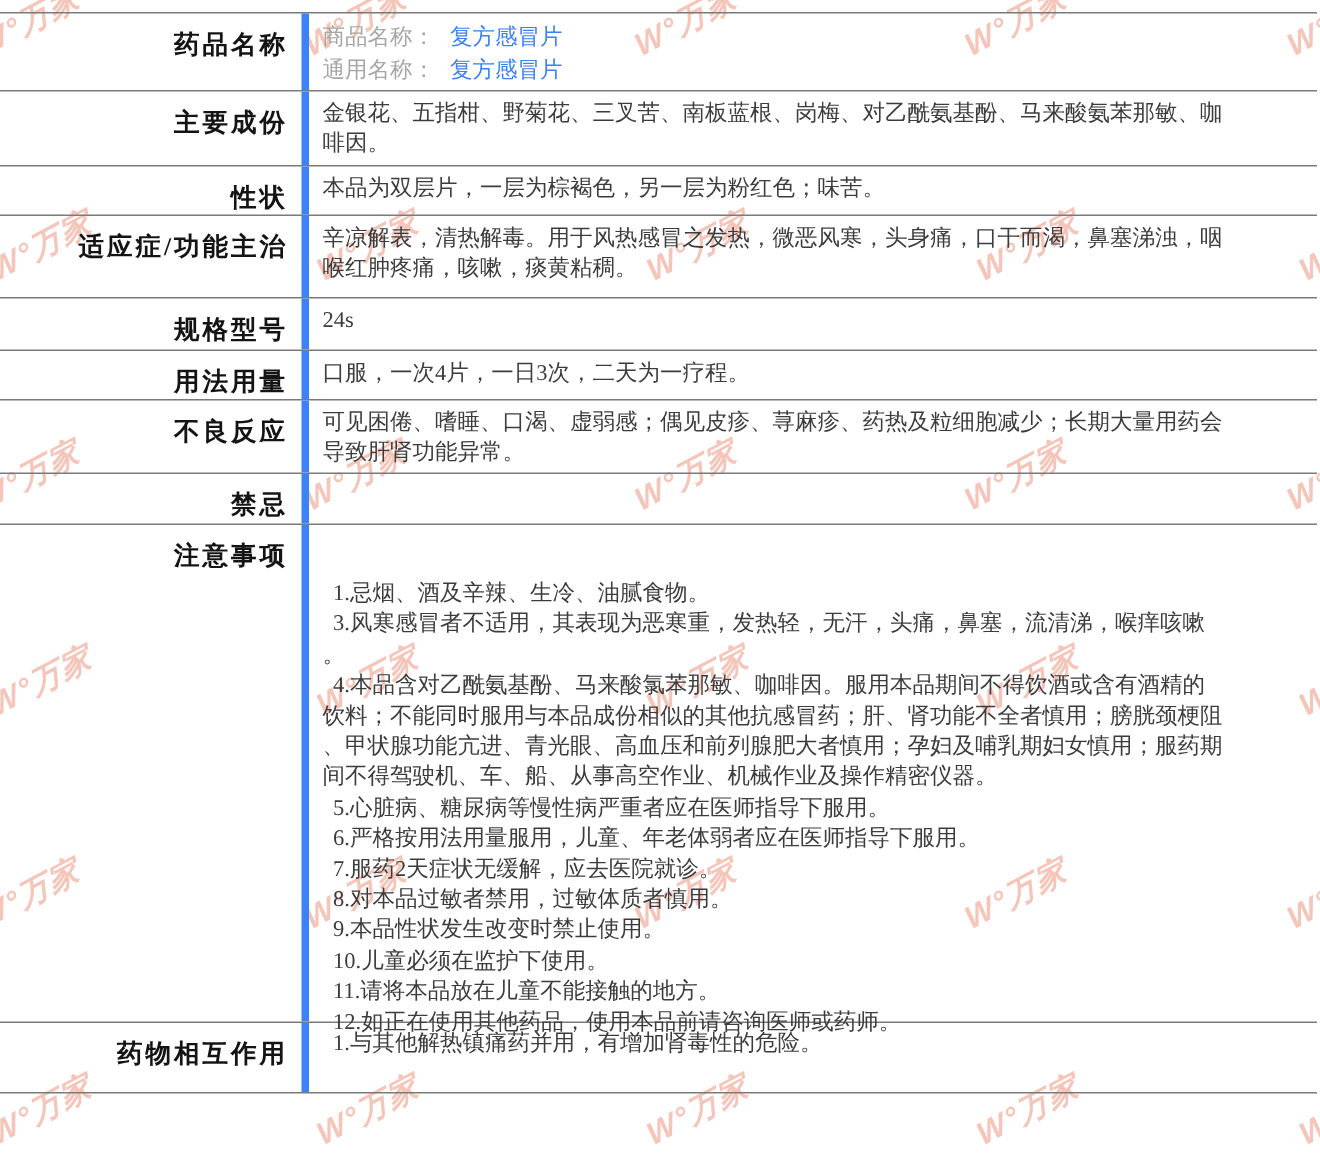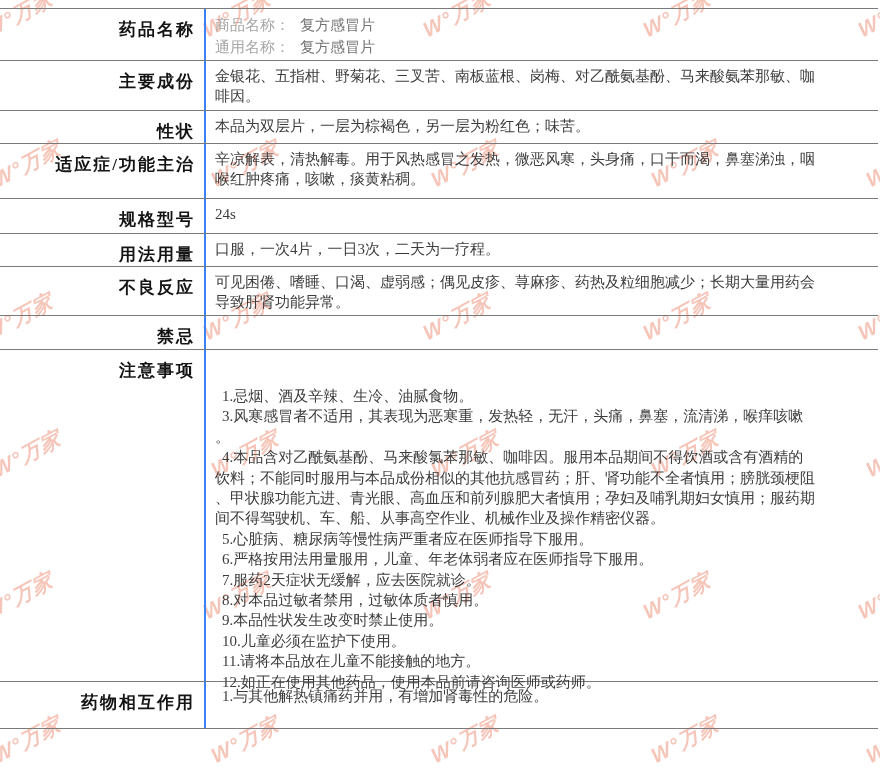--- a/index.html
+++ b/index.html
@@ -20,34 +20,34 @@
   }
 
   
   .info-table {
     position:absolute; left:0; top:8px; width:878px; z-index:1;
     border-top:1px solid #7a7a7a;
   }
   .row { display:flex; box-sizing:border-box; border-bottom:1px solid #7a7a7a; }
   .label-cell {
     width:206px; flex:0 0 206px; box-sizing:border-box;
-    border-right:2px solid #3b82f6; padding-top:9px;
+    border-right:5px solid #3b82f6; padding-top:9px;
   }
   .label-text {
     width:140px; margin-left:auto; margin-right:9px; text-align:right;
     font-weight:bold; font-size:17px; letter-spacing:2px; line-height:24px; color:#141414;
   }
   .content-cell {
     flex:1; min-width:0; padding:5px 4px 0 9px;
     font-size:15px; line-height:20px; color:#3c3c3c;
   }
   .cell-text { white-space:pre-line; }
   .field-line { line-height:22px; }
   .field-name { color:#a6a6a6; }
-  .field-value { color:#737373; margin-left:10px; }
+  .field-value { color:#3b82f6; margin-left:10px; }
   .row-notes .content-cell { padding-top:6px; line-height:20.4px;margin-top:30px; }
   .note-item { text-indent:7px; white-space:pre-line; }
   .row-interactions .content-cell { padding-top:5px; line-height:19.5px; }
 </style>
 </head>
 <body>
 
 <div class="page">
   <div class="wm-layer">
       <span class="wm" style="left: -18px; top: 0px;">W°万家</span>

